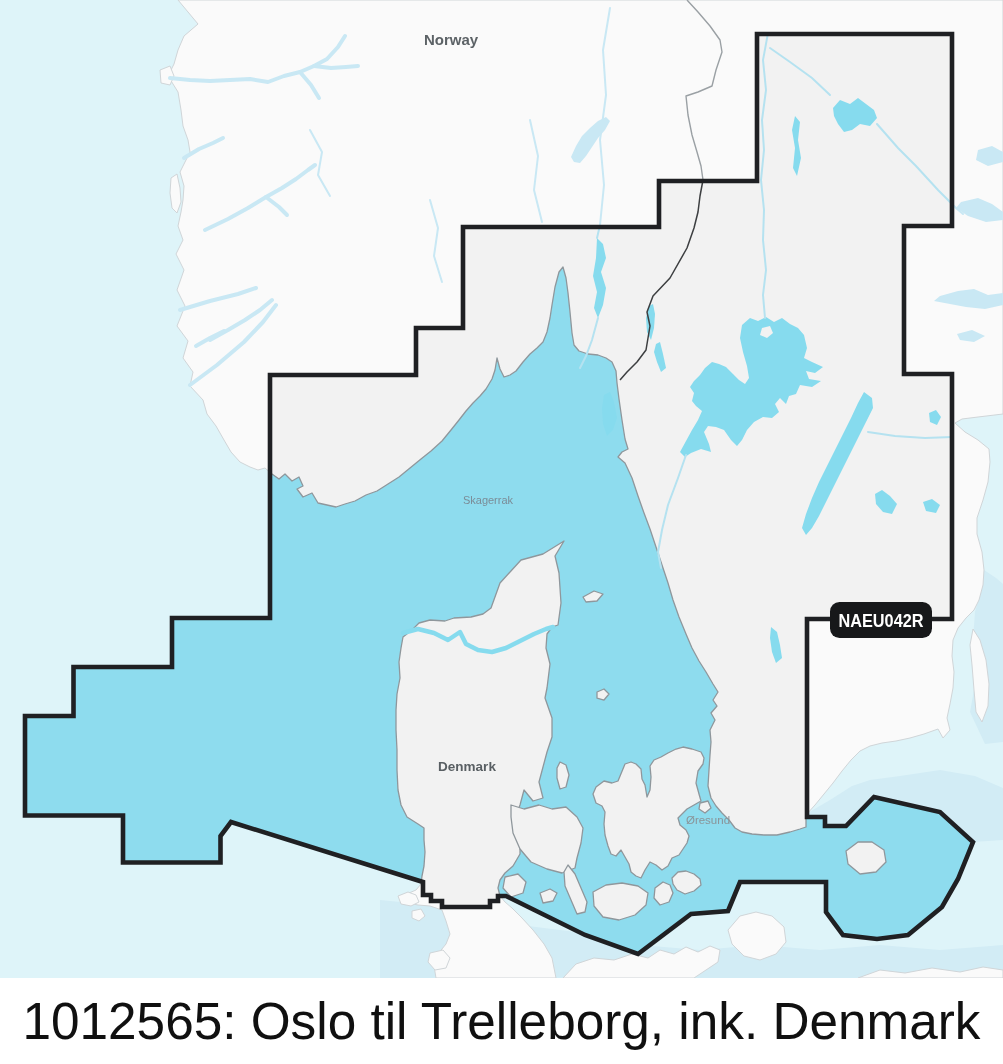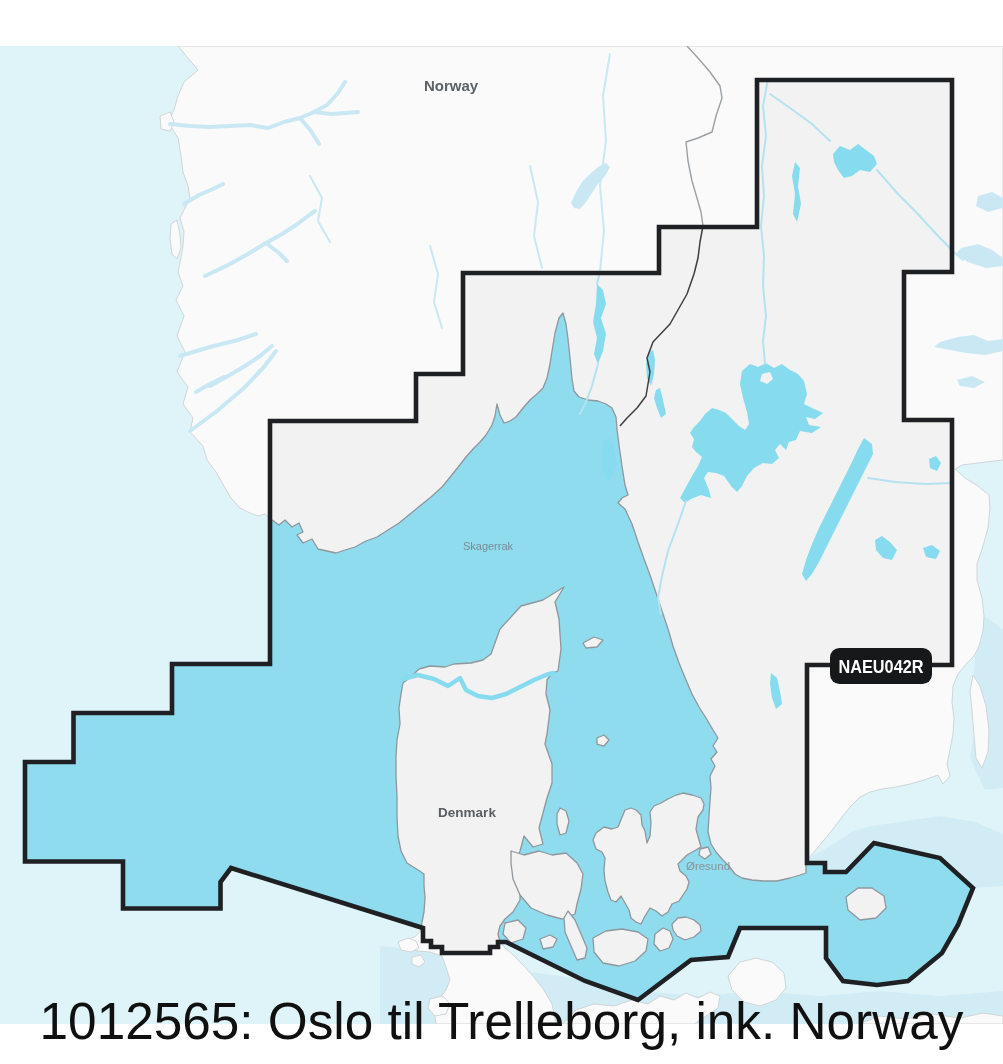--- a/index.html
+++ b/index.html
@@ -1,16 +1,16 @@
 <!DOCTYPE html>
 <html><head><meta charset="utf-8"><title>map</title>
 <style>
 html,body{margin:0;padding:0;background:#ffffff;}
 .wrap{position:relative;width:1003px;height:1064px;overflow:hidden;background:#ffffff;}
-.map{position:absolute;left:0;top:0;margin-top:46px;}
+.map{position:absolute;left:0;top:0;}
 .caption{position:absolute;left:0;top:978px;width:1003px;height:86px;
 display:flex;align-items:center;justify-content:center;
 font-family:"Liberation Sans",sans-serif;font-size:51.3px;color:#101010;letter-spacing:0px;white-space:nowrap;}
 </style></head>
 <body>
 <div class="wrap">
 <div class="map">
 <svg width="1003" height="978" viewBox="0 0 1003 978">
 <defs>
           <clipPath id="cov">
@@ -142,13 +142,13 @@
 <path d="M 703,180 L 700,196 698,212 694,228 687,248 670,278 653,296 647,312 650,326 646,350 637,362 627,372 620,380" fill="none" stroke="#3d3f41" stroke-width="1.5" stroke-linejoin="round"></path>
 <path d="M 757,34 L 952,34 952,226 904,226 904,374 952,374 952,619 807,619 807,817 825,817 825,826 846,826 874,797 940,812 973,842 958,879 942,907 908,935 877,939 843,935 826,912 826,882 740,882 728,911 691,914 638,954 585,935 506,896 498,896 498,901 490,901 490,907 442,907 442,901 431,901 431,895 423,895 423,882 231,822 220.5,836 220.5,862.5 123,862.5 123,815.5 25,815.5 25,716 73.5,716 73.5,667 172,667 172,618 270,618 270,375 416,375 416,328 463,328 463,227 659,227 659,181 757,181 Z" fill="none" stroke="#1f2023" stroke-width="4.6" stroke-linejoin="miter"></path>
 <text x="451" y="45" font-family="Liberation Sans, sans-serif" font-size="15" font-weight="bold" fill="#5c6266" text-anchor="middle">Norway</text>
 <text x="467" y="771" font-family="Liberation Sans, sans-serif" font-size="13.5" font-weight="bold" fill="#595f63" text-anchor="middle">Denmark</text>
 <text x="488" y="504" font-family="Liberation Sans, sans-serif" font-size="11" fill="#7b8c97" text-anchor="middle">Skagerrak</text>
 <text x="708" y="824" font-family="Liberation Sans, sans-serif" font-size="11.5" fill="#8a9499" text-anchor="middle">Øresund</text>
 <rect x="830" y="602" width="102" height="36" rx="9.5" fill="#17181a"></rect>
 <text x="881" y="627" font-family="Liberation Sans, sans-serif" font-size="17.5" font-weight="bold" fill="#ffffff" text-anchor="middle" textLength="85" lengthAdjust="spacingAndGlyphs">NAEU042R</text>
 </svg>
 </div>
-<div class="caption">1012565: Oslo til Trelleborg, ink. Norway</div>
+<div class="caption">1012565: Oslo til Trelleborg, ink. Denmark</div>
 </div>
 </body></html>

